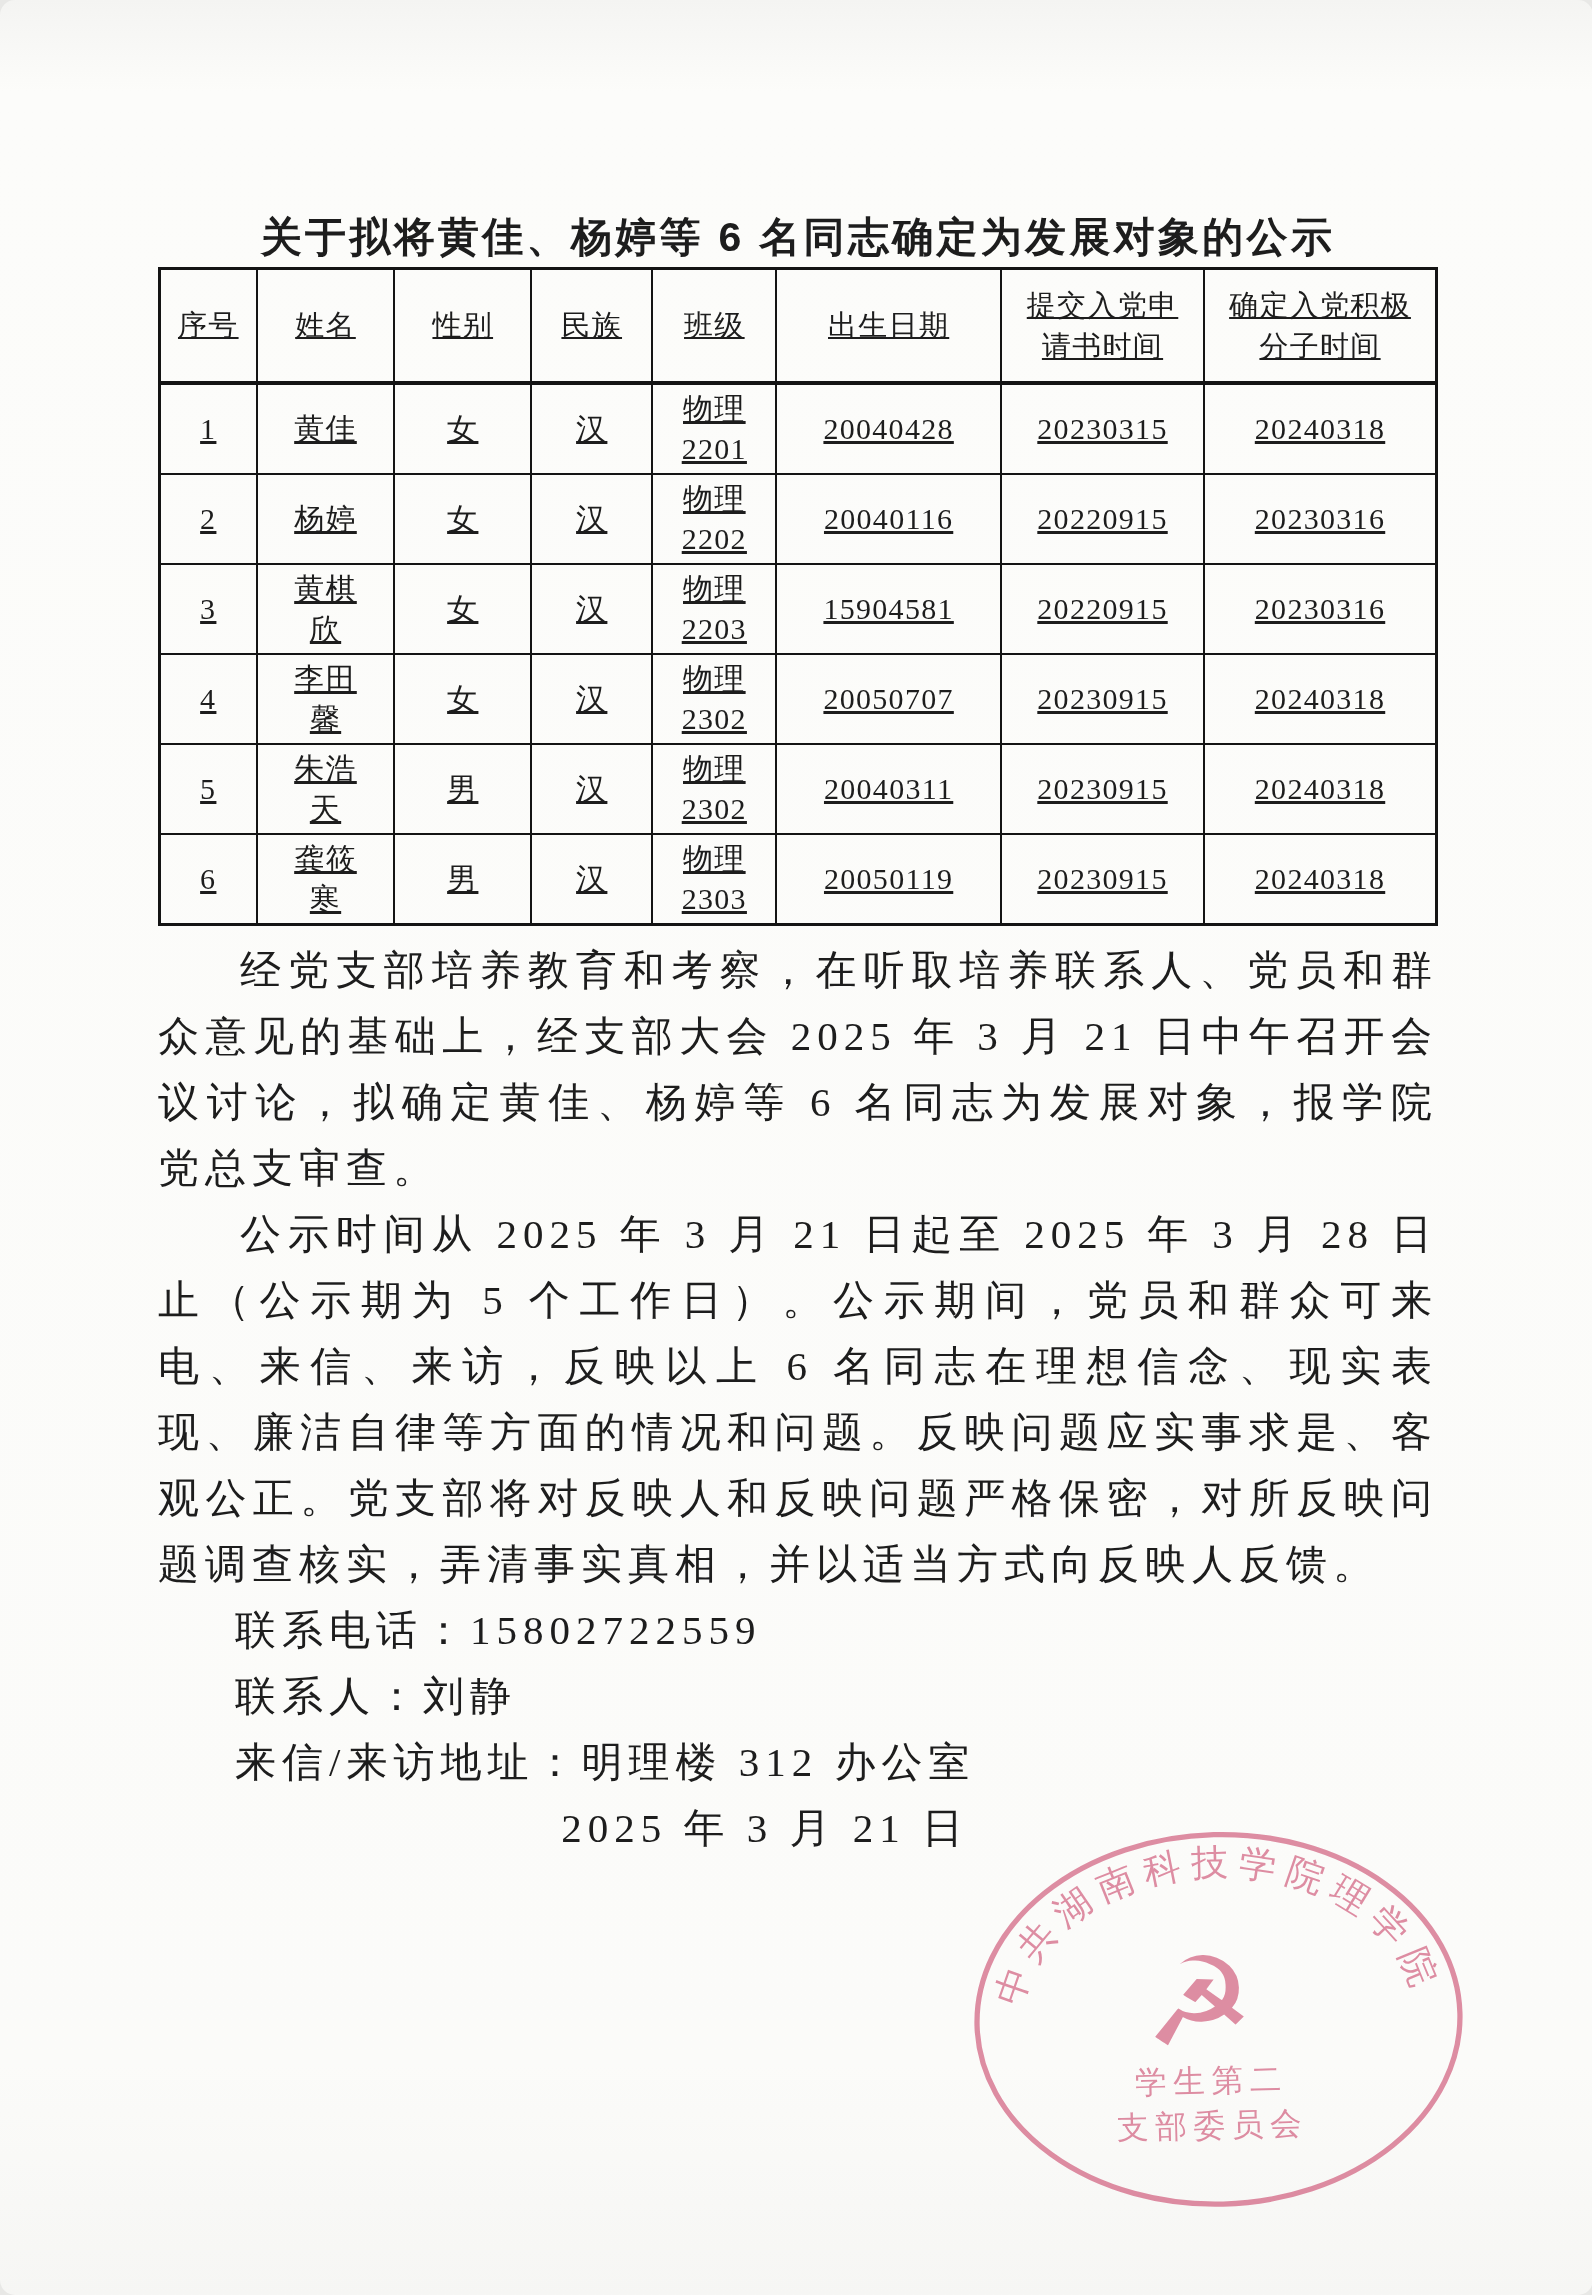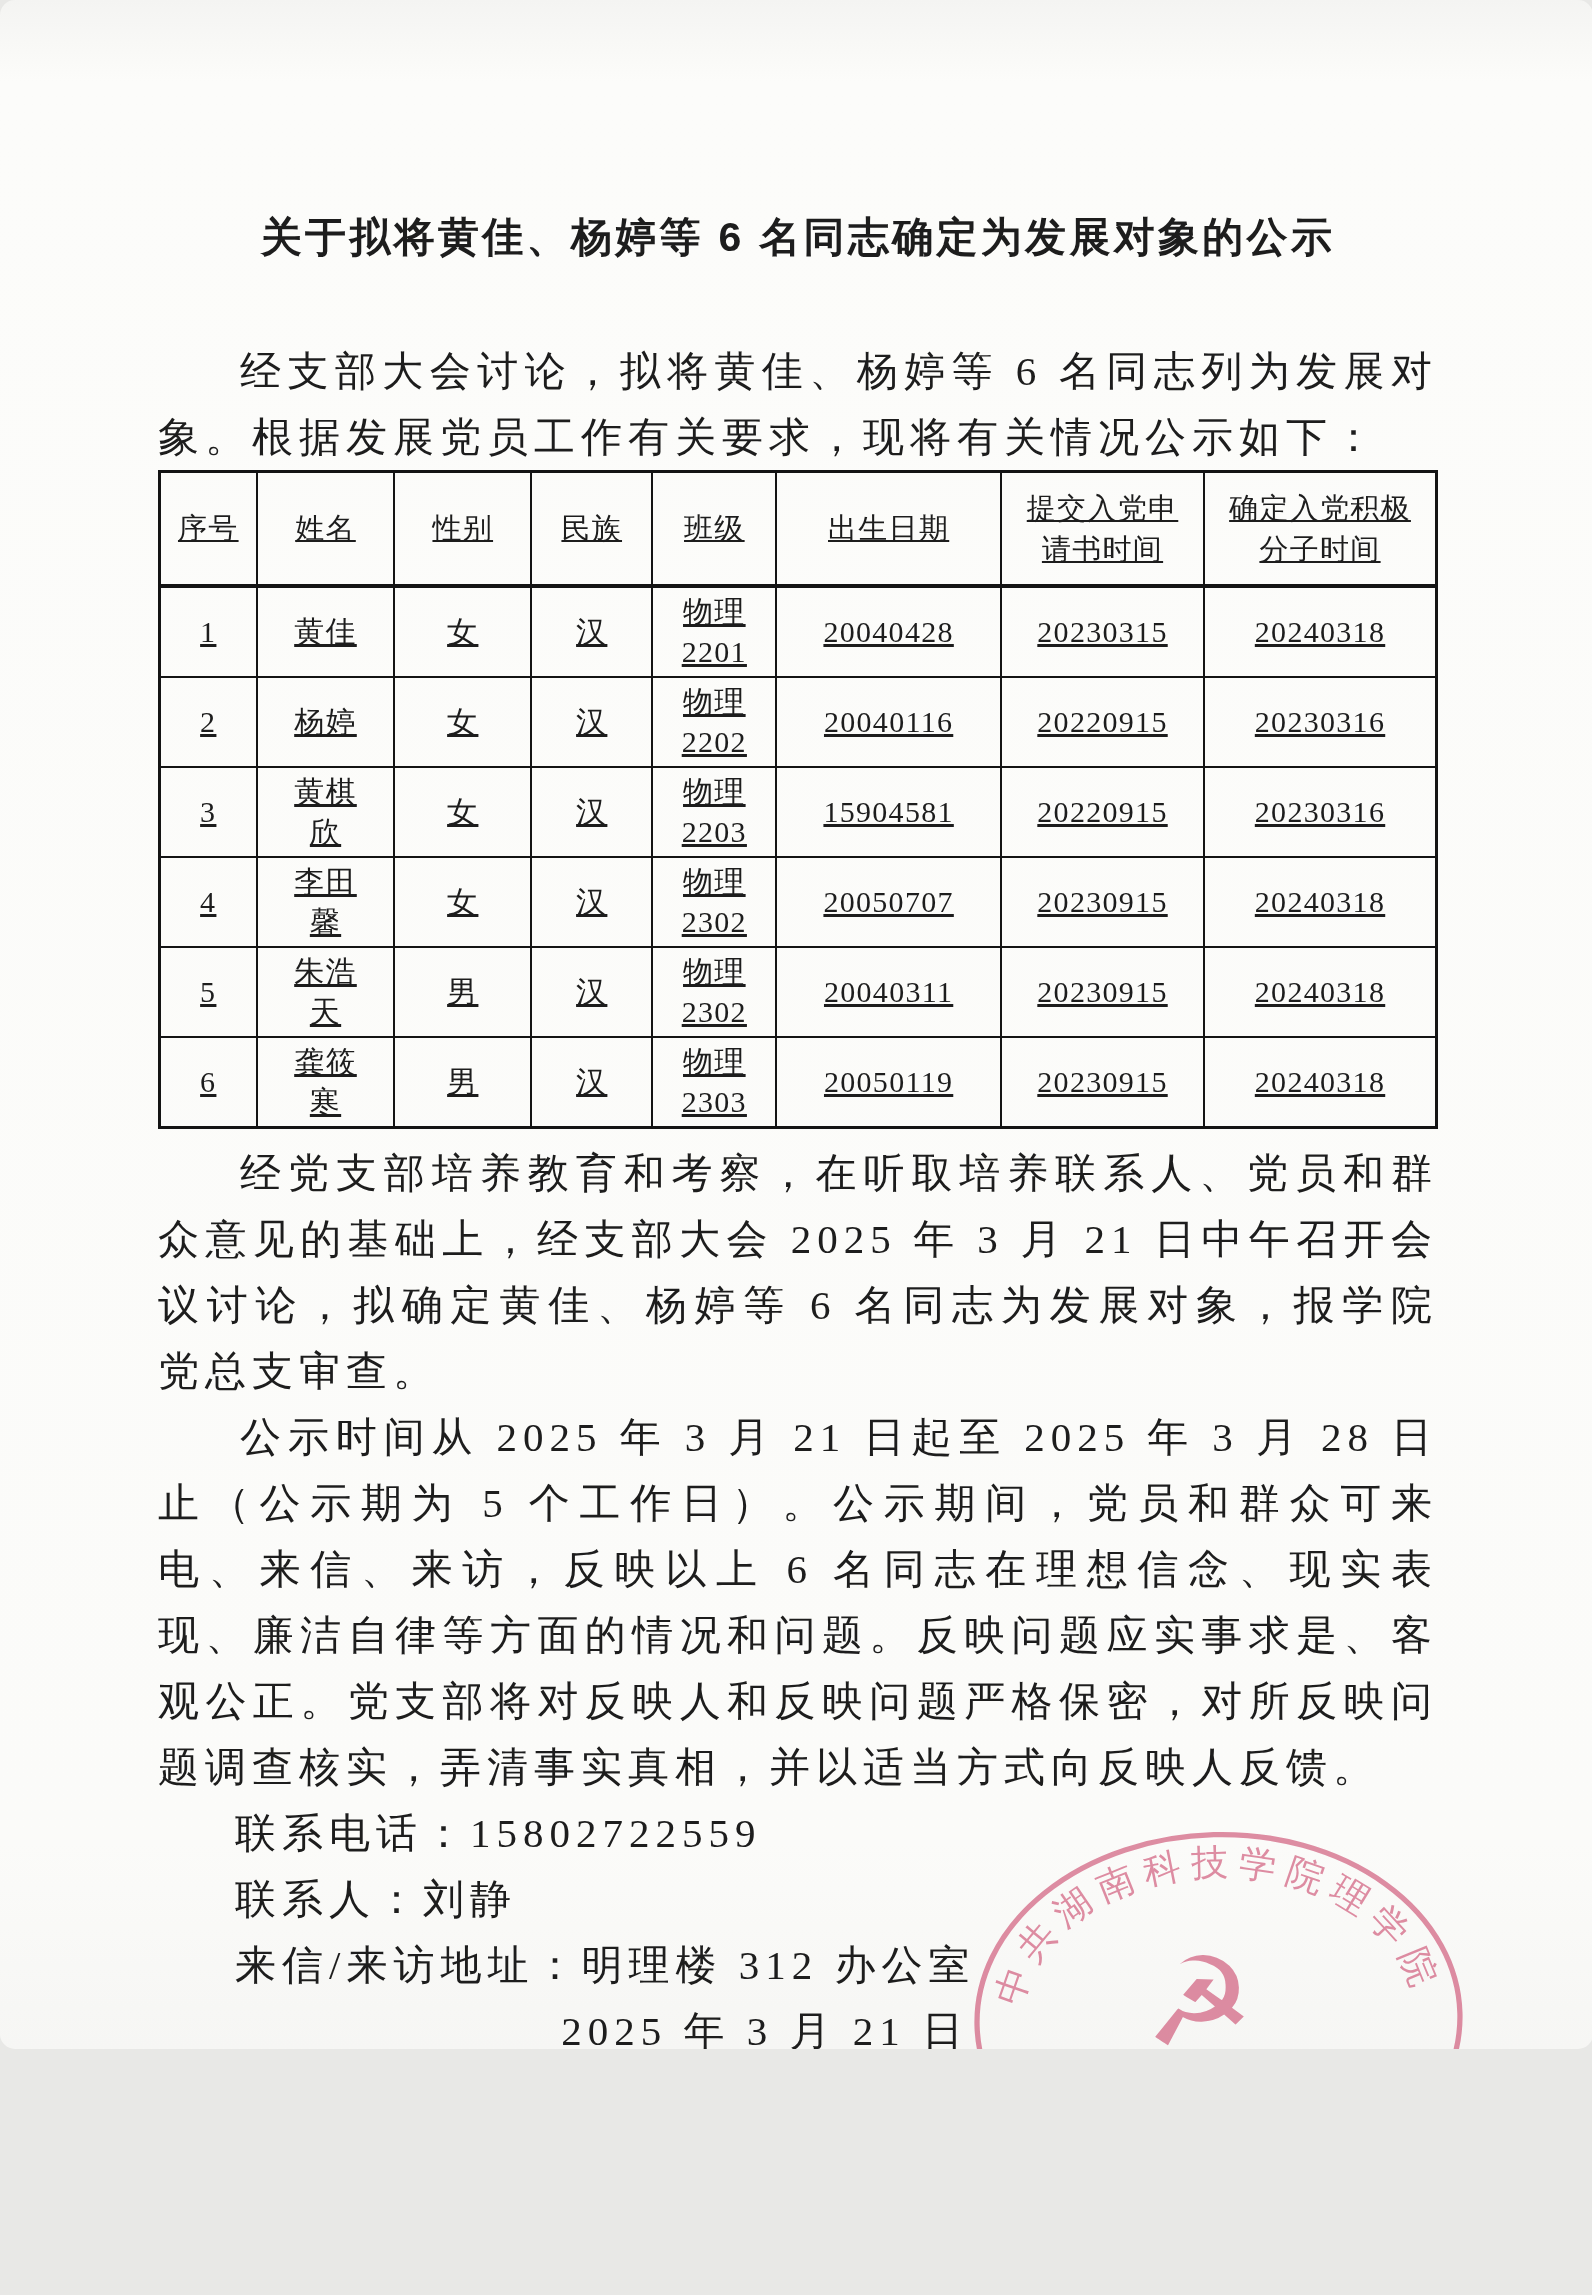--- a/index.html
+++ b/index.html
@@ -3,21 +3,21 @@
 <meta charset="utf-8">
 <style>
   html,body{margin:0;padding:0;}
   body{
     width:1593px;height:2295px;
     background:#e8e8e6;
     font-family:"Liberation Serif","DejaVu Serif",serif;
   }
   .page{
     position:relative;
-    width:1593px;height:2049px;
+    width:1593px;height:2295px;
     background:linear-gradient(180deg,#f4f4f2 0%,#fcfcfa 4%,#fbfbf9 90%,#f6f6f4 100%);
     color:#1d1d1d;
     overflow:hidden;
     border-radius:15px;
   }
   .content{
     padding:208px 155px 0 158px;
     font-size:41px;
     line-height:66px;
     letter-spacing:6px;
@@ -92,21 +92,20 @@
   }
 </style>
 </head>
 <body>
 
 <div class="page">
   <div class="content">
 
     <h1 class="title">关于拟将黄佳、杨婷等 6 名同志确定为发展对象的公示</h1>
 
-    <p class="para intro">经支部大会讨论，拟将黄佳、杨婷等 6 名同志列为发展对象。根据发展党员工作有关要求，现将有关情况公示如下：</p>
 
     <table class="roster">
       <colgroup>
         <col class="c-no">
           <col class="c-name">
           <col class="c-sex">
           <col class="c-eth">
         <col class="c-class">
           <col class="c-birth">
           <col class="c-apply">

